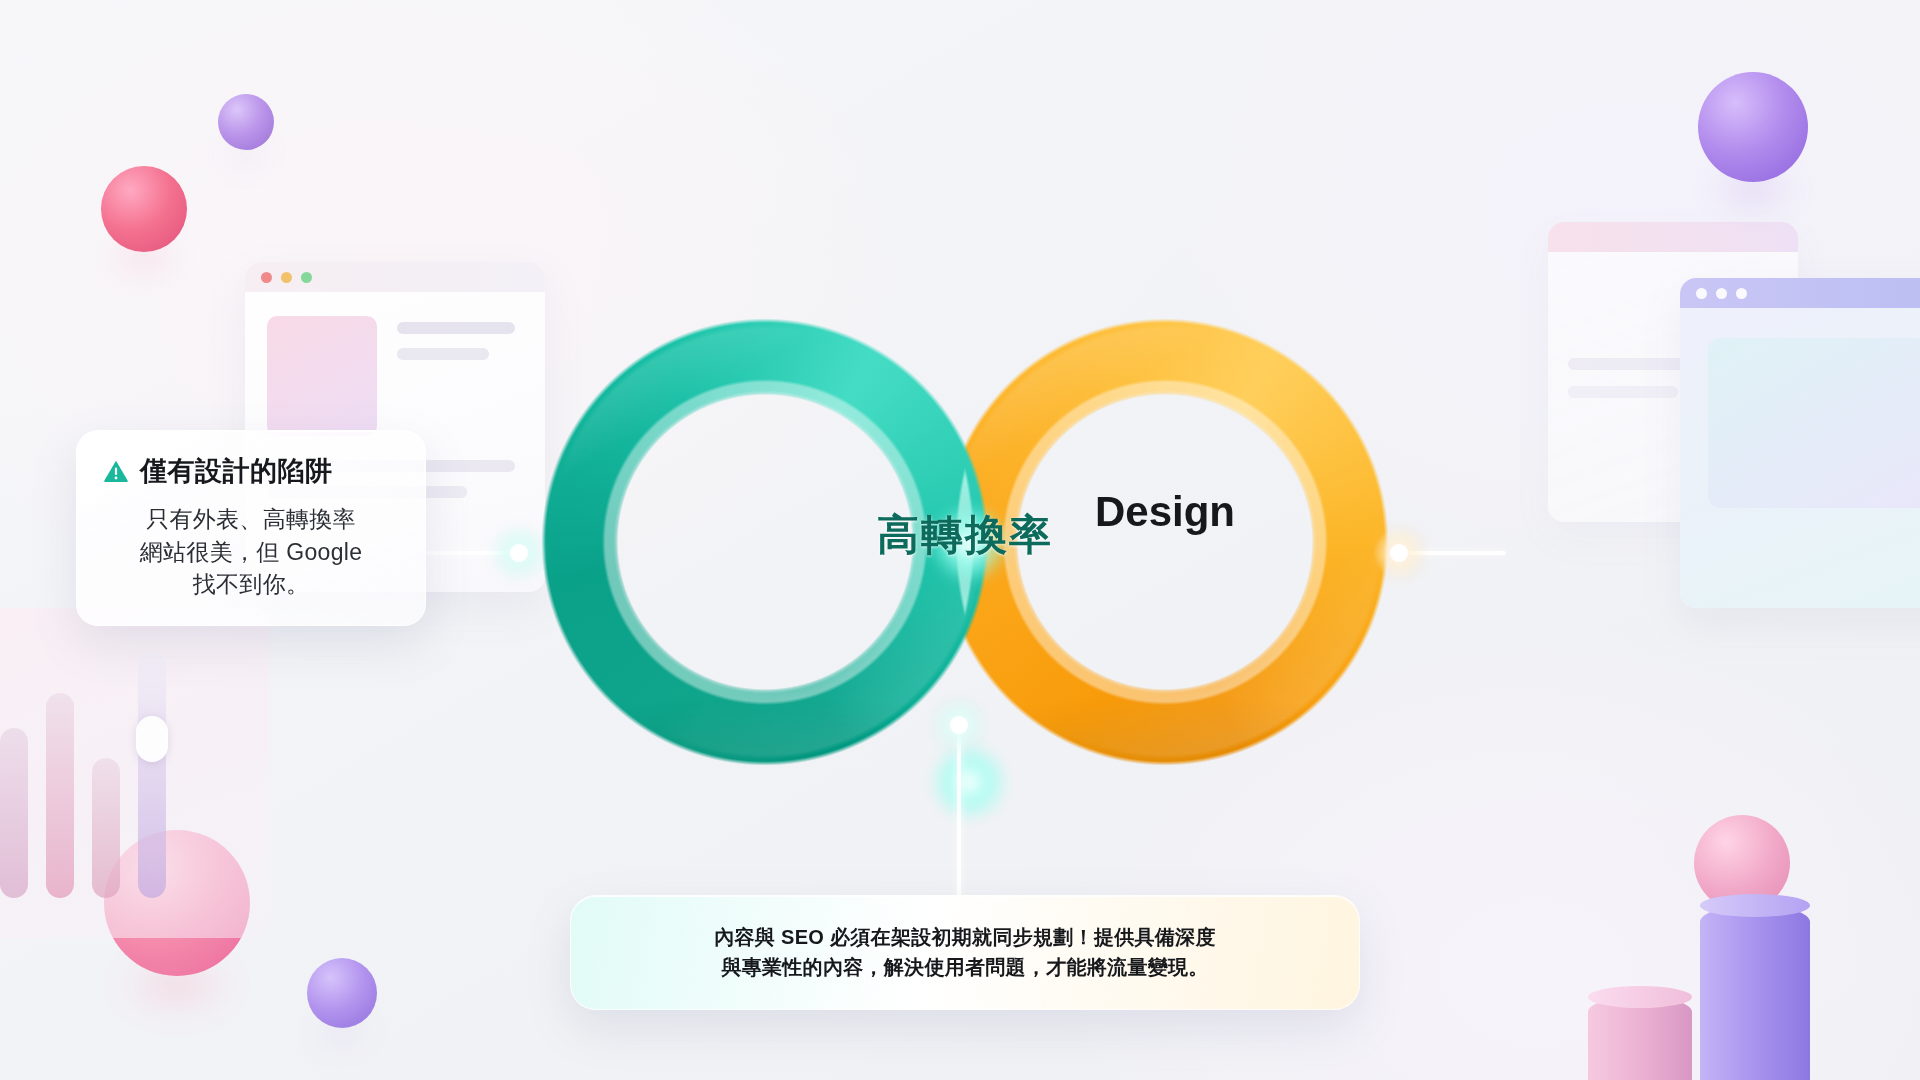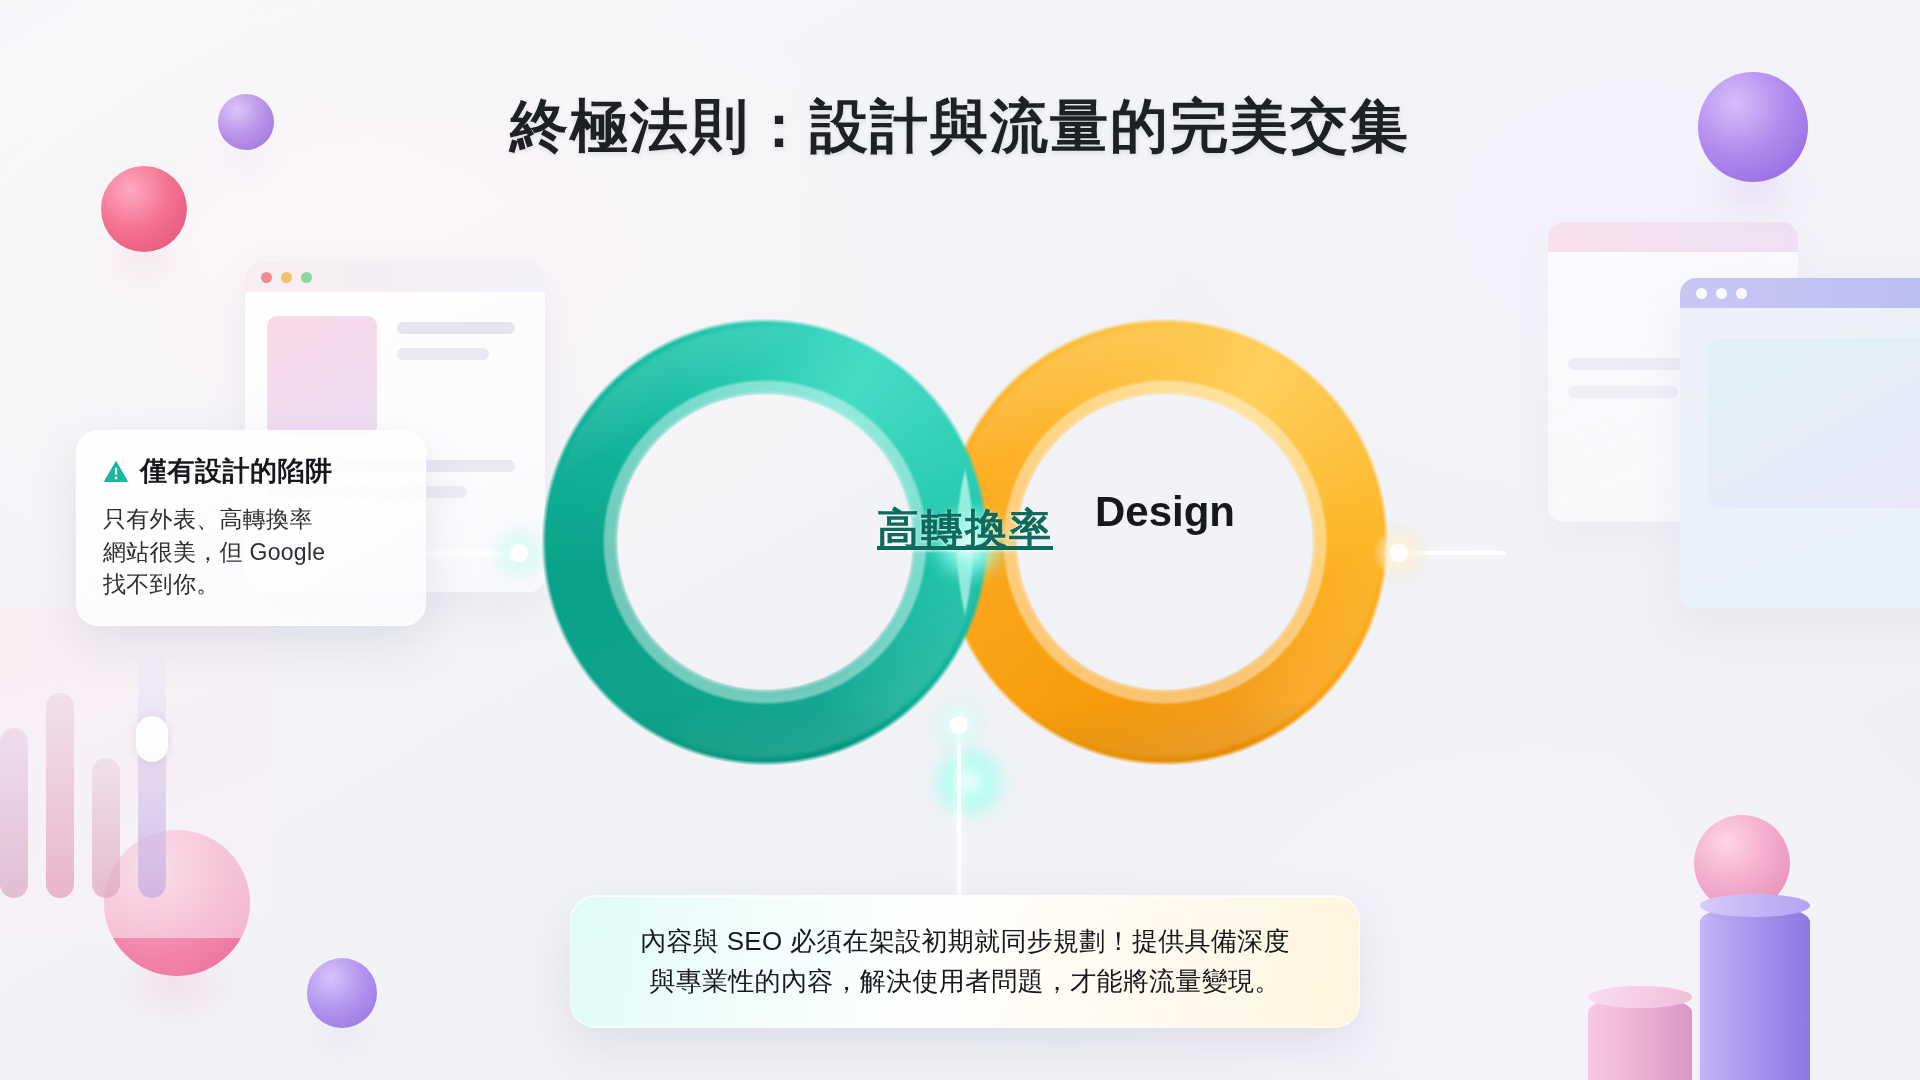--- a/index.html
+++ b/index.html
@@ -95,22 +95,22 @@
     background:radial-gradient(circle,#ffffff 0%, rgba(150,255,240,.75) 35%, rgba(120,240,225,0) 72%);
     filter:blur(6px);
   }
   .lens-glow.b { top:510px; }
 
   
   .vlabel { position:absolute; text-align:center; font-weight:700; color:#16181c; line-height:1.18; }
   #labelLeft  { left:120px; top:255px; width:380px; font-size:42px; }
   #labelRight { left:520px; top:255px; width:380px; font-size:42px; }
   #labelCenter{
-    left:310px; top:272px; width:400px; font-size:42px; letter-spacing:2px;
-    color:#0c6b5c; text-shadow:0 1px 3px rgba(255,255,255,.75);text-decoration:underline;
+    left:310px; top:278px; width:400px; font-size:42px; letter-spacing:2px;
+    color:#0c6b5c; text-shadow:0 1px 3px rgba(255,255,255,.75);
   }
 
   
   .node{ position:absolute; width:18px; height:18px; border-radius:50%; background:#fff; }
   .node::before{
     content:""; position:absolute; left:-17px; top:-17px; width:52px; height:52px; border-radius:50%;
     background:radial-gradient(circle, rgba(255,255,255,.95) 0%, rgba(255,255,255,0) 70%);
   }
   #nodeLeft   { left:510px;  top:544px; box-shadow:0 0 18px 6px rgba(120,245,225,.85); }
   #nodeRight  { left:1390px; top:544px; box-shadow:0 0 18px 6px rgba(255,205,110,.85); }
@@ -120,37 +120,38 @@
   #connLeft   { left:425px;  top:551px; width:92px;  height:4px; border-radius:2px; }
   #connRight  { left:1400px; top:551px; width:106px; height:4px; border-radius:2px; }
   #connBottom { left:957px;  top:722px; width:4px;   height:182px; border-radius:2px; }
 
   
   .card{
     position:absolute; border-radius:22px; padding:22px 26px 24px;
     background:linear-gradient(150deg,rgba(255,255,255,.94),rgba(252,252,254,.80));
     box-shadow:0 18px 46px rgba(120,125,160,.16), inset 0 1px 0 rgba(255,255,255,.9);
     border:1px solid rgba(255,255,255,.75);
+    text-align:center;
   }
   .card h3{
     display:flex; align-items:center; gap:11px;
     font-size:27px; font-weight:700; color:#16181c; margin-bottom:14px; letter-spacing:.5px;
   }
   .card p{ font-size:23px; line-height:1.42; color:#2b2e34; letter-spacing:.3px; }
   .tri{ flex:0 0 auto; }
   #cardLeft  { left:76px;  top:430px; width:350px; }
   #cardRight { left:1492px; top:440px; width:356px; }
   #cardBottom{
     left:570px; top:895px; width:790px; padding:26px 30px;
     text-align:center; border-radius:26px;
     background:
       linear-gradient(100deg, rgba(200,248,240,.55) 0%, rgba(255,255,255,.88) 45%, rgba(255,236,196,.55) 100%),
       rgba(255,255,255,.9);
   }
-  #cardBottom p{ font-size:26px; font-weight:400; line-height:1.52; color:#16181c; }
+  #cardBottom p{ font-size:20px; font-weight:700; line-height:1.52; color:#16181c; }
 </style>
 </head>
 <body>
 
 <div class="stage">
 
   <div class="decor">
 
     <div class="sphere" style="left:218px;top:94px;width:56px;height:56px;color:#b794e8;
                 background:radial-gradient(circle at 34% 28%, #dcc6fa 0%, #bb96ea 45%, #9a70d6 100%);"></div>
@@ -219,21 +220,20 @@
                 background:linear-gradient(90deg,#f6c9e0 0%,#edb4d4 45%,#d897c4 100%);"></div>
     <div style="position:absolute;left:1588px;top:986px;width:104px;height:22px;border-radius:50%;
                 background:linear-gradient(90deg,#fbdcee,#f0bedb);"></div>
 
     <div class="cyl" style="left:1700px;top:905px;width:110px;height:230px;border-radius:55px 55px 0 0/17px 17px 0 0;
                 background:linear-gradient(90deg,#c4b4f6 0%,#ab96f0 45%,#8d78e2 100%);"></div>
     <div style="position:absolute;left:1700px;top:894px;width:110px;height:23px;border-radius:50%;
                 background:linear-gradient(90deg,#d6caf9,#b4a2f2);"></div>
   </div>
 
-  <div class="title">終極法則：設計與流量的完美交集</div>
 
   <div class="venn">
 
     <div class="ring" id="ringOrange">
       <div class="band orange-fill"></div>
       <div class="shadow"></div>
       <div class="inneredge"></div>
       <div class="gloss"></div>
     </div>
 

